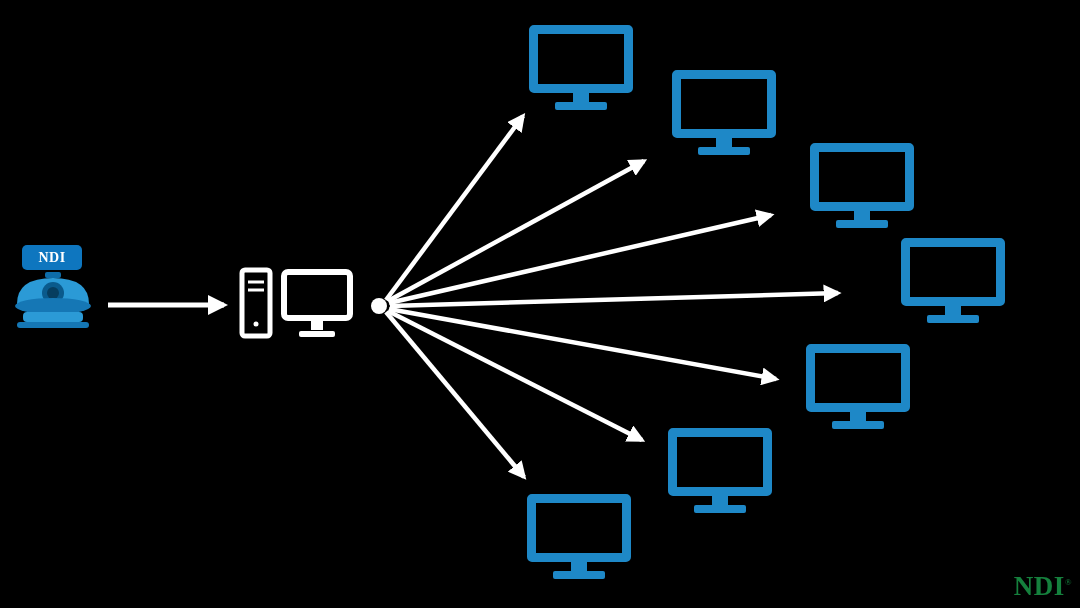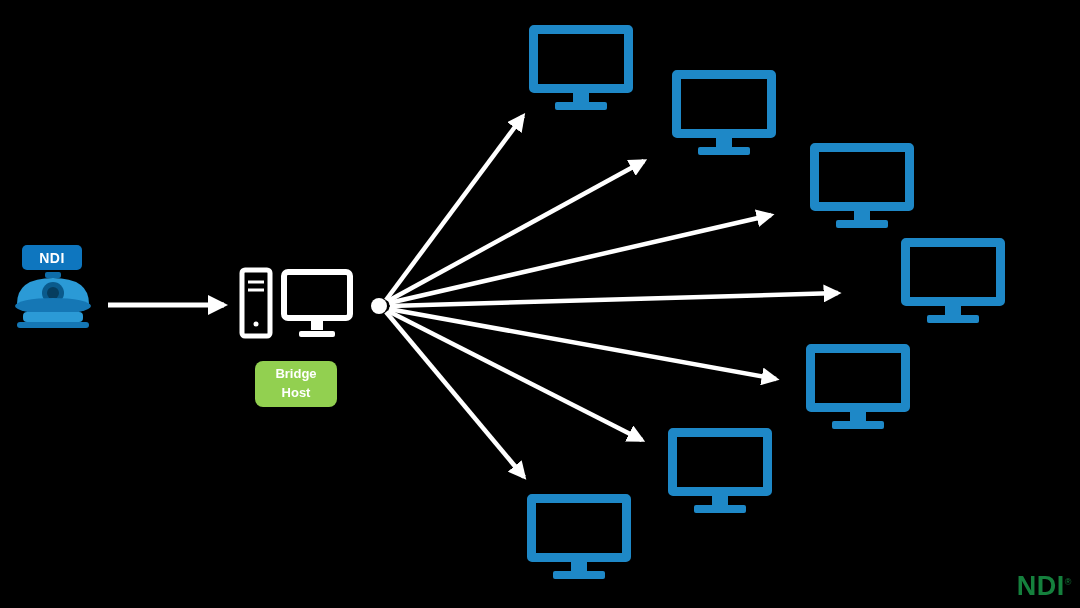--- a/index.html
+++ b/index.html
@@ -3,21 +3,21 @@
 <meta charset="utf-8">
 <style>
   html,body{margin:0;padding:0;}
   body{
     width:1080px;height:608px;
     background:#000;
     font-family:"Liberation Sans", sans-serif;
     overflow:hidden;
     position:relative;
   }
-  .canvas{position:absolute;left:0;top:0;width:1080px;height:608px;}
+  .canvas{position:absolute;left:0;top:0;width:1080px;height:608px;font-family:Liberation Serif, serif;}
   svg.layer{position:absolute;left:0;top:0;width:1080px;height:608px;}
 
   
   .ndi-badge{
     position:absolute;left:22px;top:245px;
     width:60px;height:25px;
     background:var(--ndi-blue,#0e76bf);
     border-radius:5px;
     color:#fff;font-weight:bold;font-size:14px;
     display:flex;align-items:center;justify-content:center;
@@ -96,24 +96,20 @@
   <svg class="pc" viewBox="0 0 118 80">
     <rect x="4" y="4" width="28" height="66" rx="3" fill="#000" stroke="#ffffff" stroke-width="5"></rect>
     <line x1="10" y1="16" x2="26" y2="16" stroke="#ffffff" stroke-width="3"></line>
     <line x1="10" y1="24" x2="26" y2="24" stroke="#ffffff" stroke-width="3"></line>
     <circle cx="18" cy="58" r="2.5" fill="#ffffff"></circle>
     <rect x="46" y="6" width="66" height="46" rx="4" fill="#000" stroke="#ffffff" stroke-width="6"></rect>
     <rect x="73" y="55" width="12" height="9" fill="#ffffff"></rect>
     <rect x="61" y="65" width="36" height="6" rx="2" fill="#ffffff"></rect>
   </svg>
 
-  <div class="bridge-label">
-    <span>Bridge</span>
-    <span>Host</span>
-  </div>
 
   <div class="monitor" style="left:529px;top:25px;">
     <div class="screen"></div>
     <div class="neck"></div>
     <div class="base"></div>
   </div>
   <div class="monitor" style="left:672px;top:70px;">
     <div class="screen"></div>
     <div class="neck"></div>
     <div class="base"></div>

